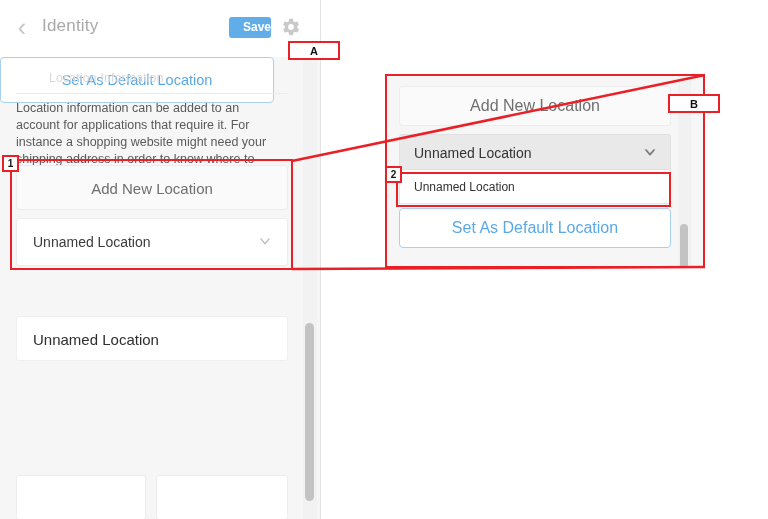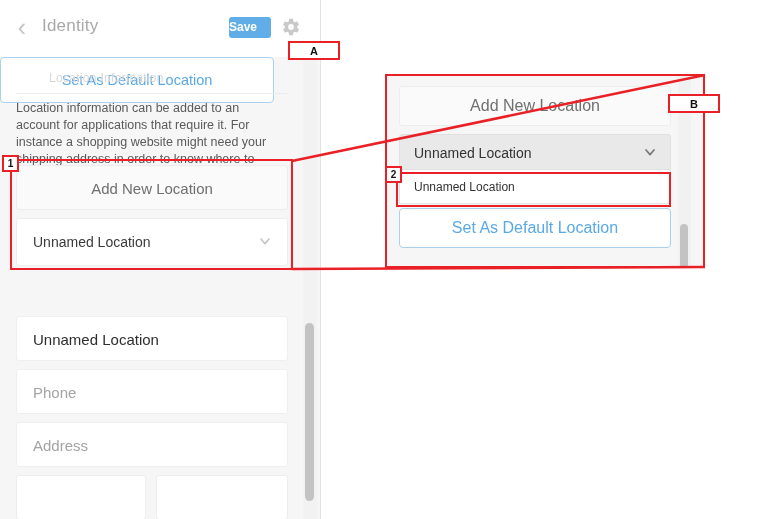--- a/index.html
+++ b/index.html
@@ -29,21 +29,21 @@
   }
   #phone-title{
     position:absolute;left:42px;top:16px;
     font-size:17px;color:#a9a9a9;letter-spacing:.2px;
   }
   #save-btn{
     position:absolute;left:229px;top:17px;width:42px;height:21px;
     background:#61ade8;border-radius:3px;border:none;
     color:#ffffff;font-size:12px;font-weight:bold;
     font-family:"Liberation Sans", sans-serif;
-    line-height:21px;text-align:left;padding:0;cursor:pointer;
+    line-height:21px;text-align:right;padding:0;cursor:pointer;
   }
   #gear-icon{
     position:absolute;left:281px;top:17px;width:20px;height:20px;
     color:#c9c9c9;
   }
   #phone-body{
     position:absolute;left:0;top:57px;width:320px;height:462px;
     background:#f6f6f6;
   }
   .section-label{
@@ -188,26 +188,20 @@
             <polyline points="6 9 12 16 18 9"></polyline>
           </svg>
       </span>
     </div>
 
     <div id="set-default">Set As Default Location</div>
 
     <div class="card txt-field" id="f-name">
       <span class="v">Unnamed Location</span>
     </div>
-    <div class="card txt-field" id="f-phone">
-      <span class="p">Phone</span>
-    </div>
-    <div class="card txt-field" id="f-address">
-      <span class="p">Address</span>
-    </div>
     <div class="card" id="f-city"></div>
     <div class="card" id="f-state"></div>
   </div>
 
   <div id="phone-scrollbar-track"></div>
   <div id="phone-scrollbar-thumb"></div>
 </div>
 
 <div id="zoom-panel">
   <div id="z-add">Add New Location</div>

